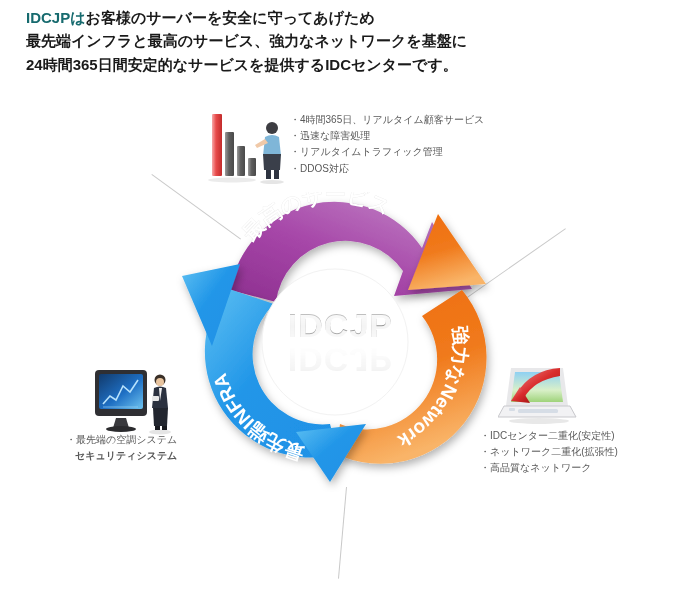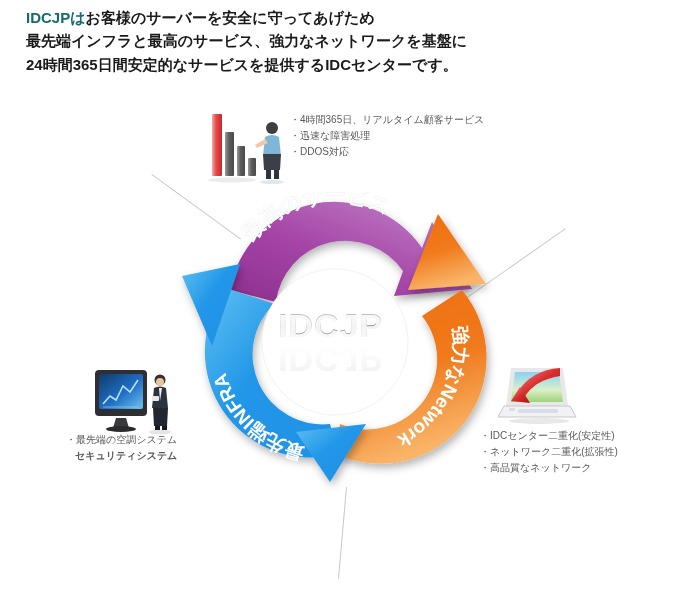--- a/index.html
+++ b/index.html
@@ -32,21 +32,21 @@
   
   .conn{position:absolute;background:#c9c9c9;transform-origin:0 0;height:1px;}
 
   
   #cycle{position:absolute;left:170px;top:192px;width:330px;height:300px;}
   #cycle svg{display:block;width:330px;height:300px;}
 
   
   .center-logo{
     position:absolute;left:278px;top:308px;width:115px;
-    text-align:left;pointer-events:none;
+    text-align:right;pointer-events:none;
   }
   .center-logo .logo-main{
     font-size:34px;font-weight:bold;letter-spacing:1px;
     background:linear-gradient(180deg,#d8d8d8 0%,#9a9a9a 48%,#8d8d8d 52%,#c2c2c2 100%);
     -webkit-background-clip:text;background-clip:text;color:transparent;
     text-shadow:0 1px 0 rgba(255,255,255,.9);
     line-height:1;
   }
   .center-logo .logo-refl{
     font-size:34px;font-weight:bold;letter-spacing:1px;
@@ -255,20 +255,21 @@
 
       <path d="M62 14 q-26 4 -36 22 l-7 -5 q14 -23 43 -25 z" fill="url(#redArr)"></path>
       <path d="M22 25 l-9 14 l19 2 z" fill="url(#redArr)"></path>
       <ellipse cx="41" cy="59" rx="30" ry="3" fill="#000" opacity=".09"></ellipse>
     </svg>
   </div>
 
   <div class="bullets" id="bullets-service">
     <div class="b">・4時間365日、リアルタイム顧客サービス</div>
     <div class="b">・迅速な障害処理</div>
+    <div class="b">・リアルタイムトラフィック管理</div>
     <div class="b">・DDOS対応</div>
   </div>
 
   <div class="bullets" id="bullets-infra">
     <div class="b">・最先端の空調システム</div>
     <div class="b sub">セキュリティシステム</div>
   </div>
 
   <div class="bullets" id="bullets-network">
     <div class="b">・IDCセンター二重化(安定性)</div>

